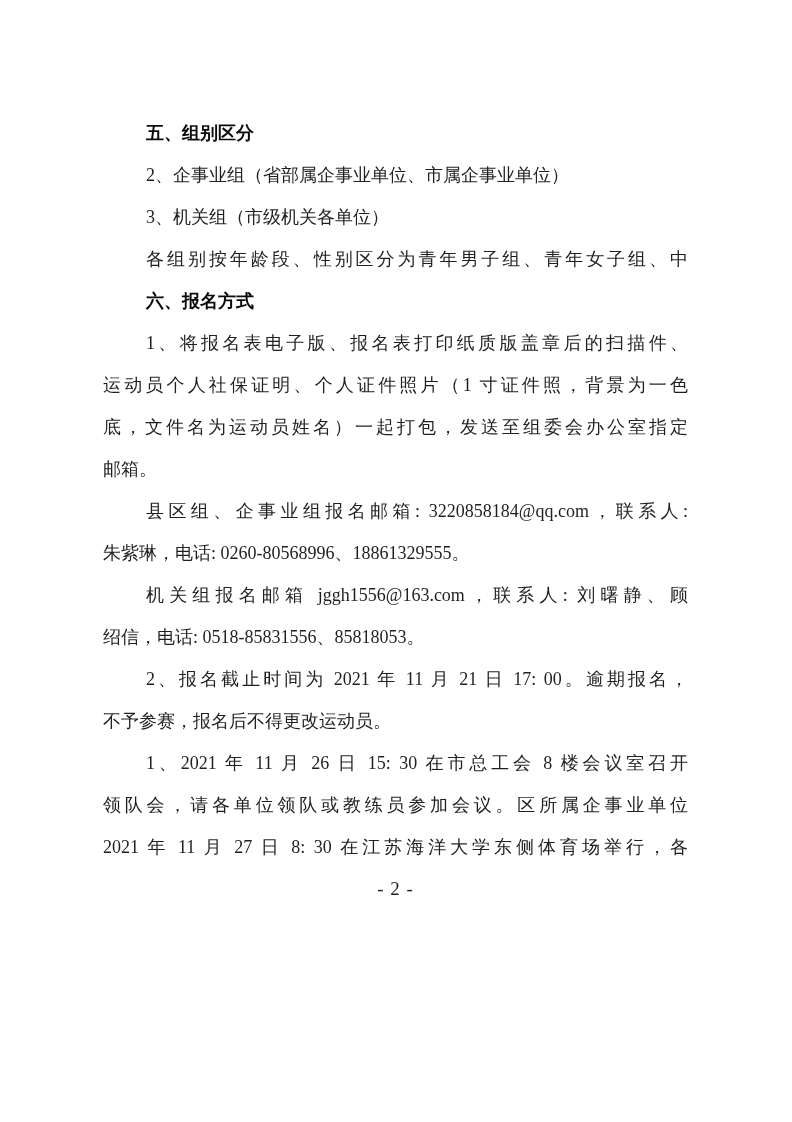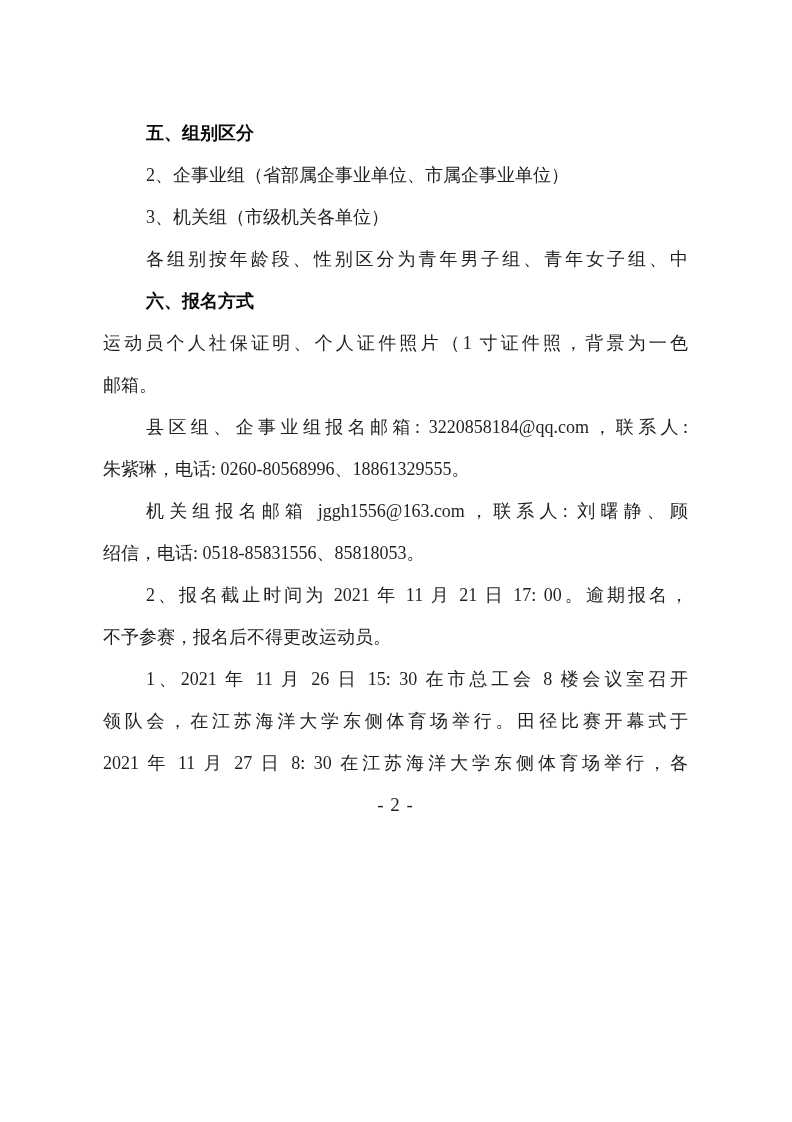--- a/index.html
+++ b/index.html
@@ -57,31 +57,33 @@
 
 <div class="page">
   <div class="content">
 
     <div class="line heading indent">五、组别区分</div>
     <div class="line indent">2、企事业组（省部属企事业单位、市属企事业单位）</div>
     <div class="line indent">3、机关组（市级机关各单位）</div>
     <div class="line indent fill">各组别按年龄段、性别区分为青年男子组、青年女子组、中</div>
 
     <div class="line heading indent">六、报名方式</div>
+    <div class="line indent fill">1、将报名表电子版、报名表打印纸质版盖章后的扫描件、</div>
     <div class="line fill">运动员个人社保证明、个人证件照片（1 寸证件照，背景为一色</div>
+    <div class="line fill">底，文件名为运动员姓名）一起打包，发送至组委会办公室指定</div>
     <div class="line">邮箱。</div>
 
     <div class="line indent fill">县区组、企事业组报名邮箱: 3220858184@qq.com，联系人:</div>
     <div class="line">朱紫琳，电话: 0260-80568996、18861329555。</div>
     <div class="line indent fill">机关组报名邮箱 jggh1556@163.com，联系人: 刘曙静、顾</div>
     <div class="line">绍信，电话: 0518-85831556、85818053。</div>
 
     <div class="line indent fill">2、报名截止时间为 2021 年 11 月 21 日 17: 00。逾期报名，</div>
     <div class="line">不予参赛，报名后不得更改运动员。</div>
 
     <div class="line indent fill">1、2021 年 11 月 26 日 15: 30 在市总工会 8 楼会议室召开</div>
-    <div class="line fill">领队会，在江苏海洋大学东侧体育场举行。田径比赛开幕式于</div>
+    <div class="line fill">领队会，请各单位领队或教练员参加会议。区所属企事业单位</div>
     <div class="line fill">2021 年 11 月 27 日 8: 30 在江苏海洋大学东侧体育场举行，各</div>
 
     <div class="pagenum">- 2 -</div>
 
   </div>
 </div>
 
 </body></html>

